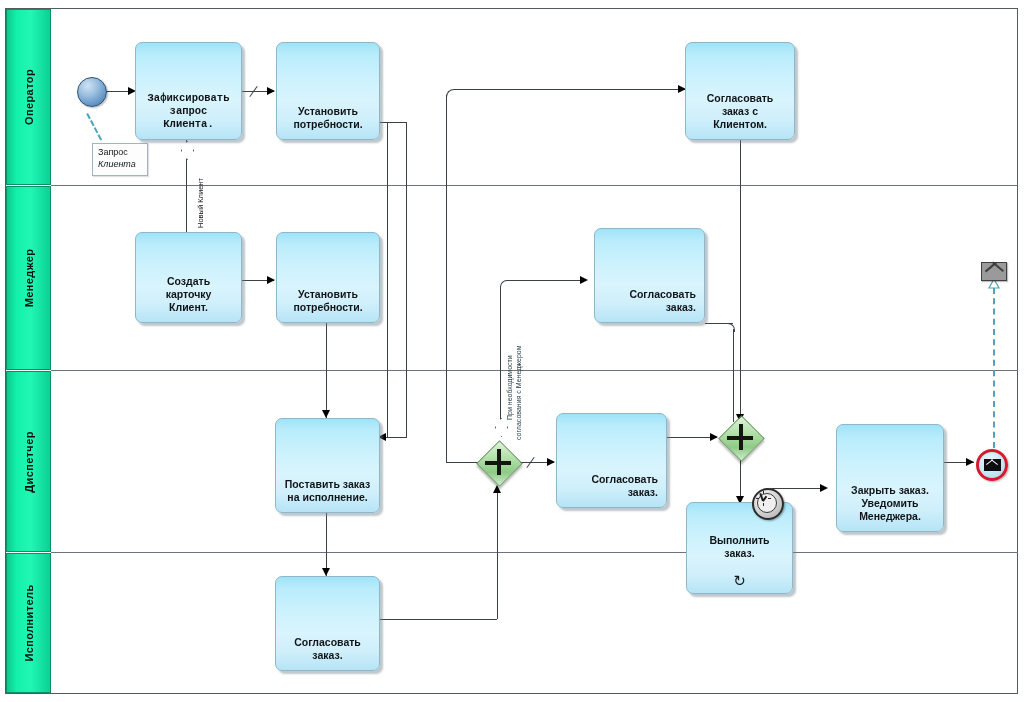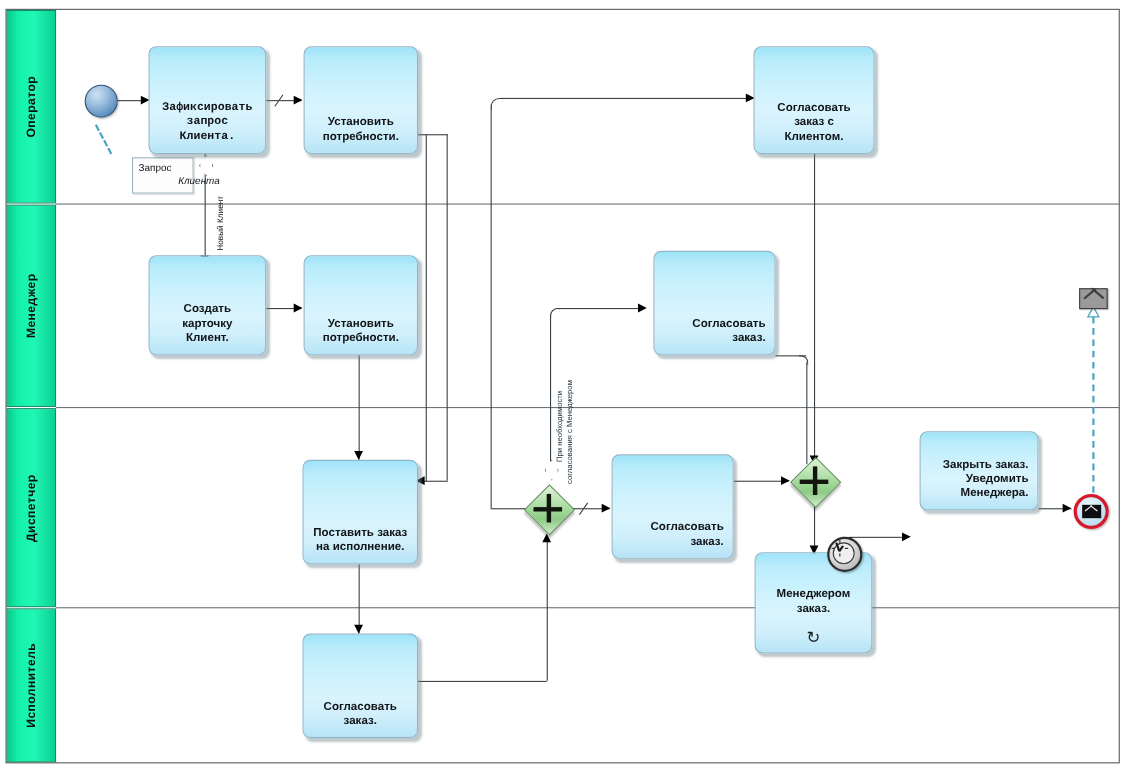--- a/index.html
+++ b/index.html
@@ -102,21 +102,21 @@
     clip-path:polygon(50% 0,100% 50%,50% 100%,0 50%);
   }
   
   .dataobj{
     position:absolute;box-sizing:border-box;
     background:#fdfdfd;border:1px solid #9fb6c2;
     font-size:9px;line-height:11.5px;color:#14181b;
     padding:3px 4px 3px 5px;
     box-shadow:1px 1px 1px rgba(0,0,0,.12);
   }
-  .dataobj i{font-style:italic;margin-left:36px;}
+  .dataobj i{font-style:italic;}
   
   .msg-gray{
     position:absolute;width:24px;height:17px;
     background:#9a9a9a;border:1.5px solid #3f3f3f;
     box-shadow:1px 1px 1px rgba(0,0,0,.25);
   }
   .msg-gray:before,.msg-gray:after{
     content:"";position:absolute;top:0;width:1.5px;height:14px;background:#3f3f3f;
   }
   .msg-gray:before{left:10px;transform-origin:top left;transform:rotate(-50deg);}
@@ -261,21 +261,21 @@
   <div class="mflow-head-wrap" style="left:988px;top:279px;">
     <svg width="12" height="10" viewBox="0 0 12 10">
         <polygon points="6,0 11,9 1,9" fill="#ffffff" stroke="#4ea3bd" stroke-width="1.2"></polygon>
       </svg>
   </div>
 
   <div class="mflow-diag" style="left:88px;top:113px;width:30px;transform:rotate(62deg);border-top:2px dashed #4ea3bd;"></div>
 
   <div class="start-ev" style="left:77px;top:77px;"></div>
 
-  <div class="dataobj" style="left:120px;top:143px;width:56px;height:33px;">
+  <div class="dataobj" style="left:92px;top:143px;width:56px;height:33px;">
     <div>Запрос</div>
     <div><i>Клиента</i></div>
   </div>
 
   <div class="task t-center-bottom" style="left:135px;top:42px;width:107px;height:98px;">
     <div class="tlabel" style="white-space:pre-line;font-family:Liberation Mono, monospace;">Зафиксировать
 запрос Клиента.</div>
   </div>
   <div class="task t-center-bottom" style="left:276px;top:42px;width:104px;height:98px;">
     <div class="tlabel" style="white-space:pre-line;">Установить
@@ -302,24 +302,24 @@
 
   <div class="task t-center-bottom" style="left:275px;top:418px;width:105px;height:95px;">
     <div class="tlabel" style="white-space:pre-line;">Поставить заказ
 на исполнение.</div>
   </div>
   <div class="task t-right-bottom" style="left:556px;top:413px;width:111px;height:95px;">
     <div class="tlabel" style="white-space:pre-line;">Согласовать
 заказ.</div>
   </div>
   <div class="task t-center-mid" style="left:686px;top:502px;width:107px;height:92px;">
-    <div class="tlabel" style="white-space:pre-line;">Менеджером заказ.</div>
+    <div class="tlabel" style="white-space:pre-line;">Выполнить заказ.</div>
     <div class="loop-mark">↻</div>
   </div>
-  <div class="task t-right-bottom" style="left:836px;top:392px;width:108px;height:72px;">
+  <div class="task t-right-bottom" style="left:836px;top:424px;width:108px;height:108px;text-align:center;">
     <div class="tlabel" style="white-space:pre-line;">Закрыть заказ.
 Уведомить
 Менеджера.</div>
   </div>
 
   <div class="task t-center-bottom" style="left:275px;top:576px;width:105px;height:95px;">
     <div class="tlabel" style="white-space:pre-line;">Согласовать
 заказ.</div>
   </div>
 

